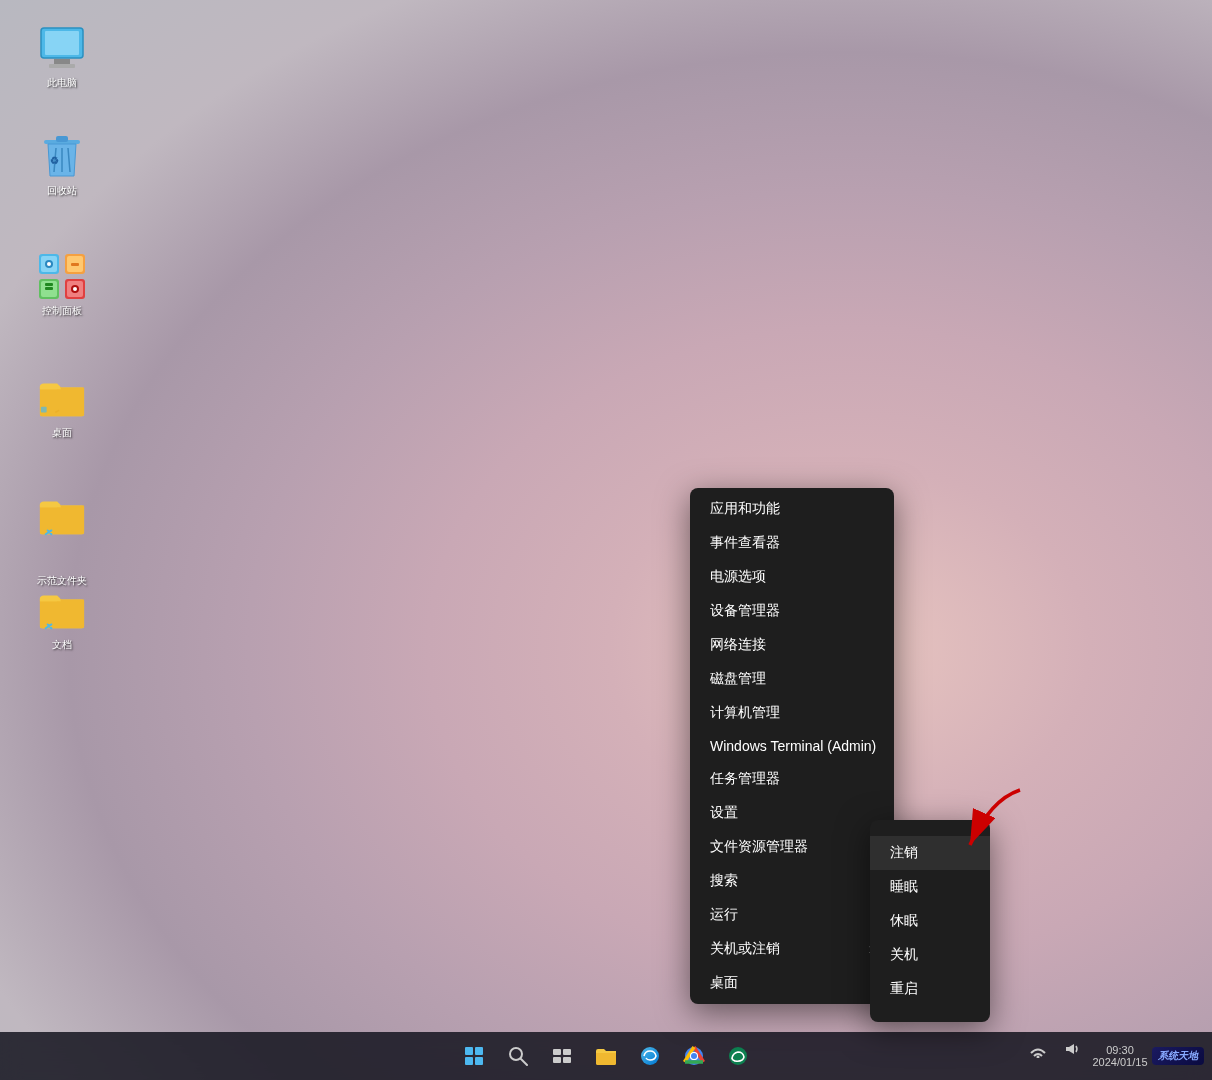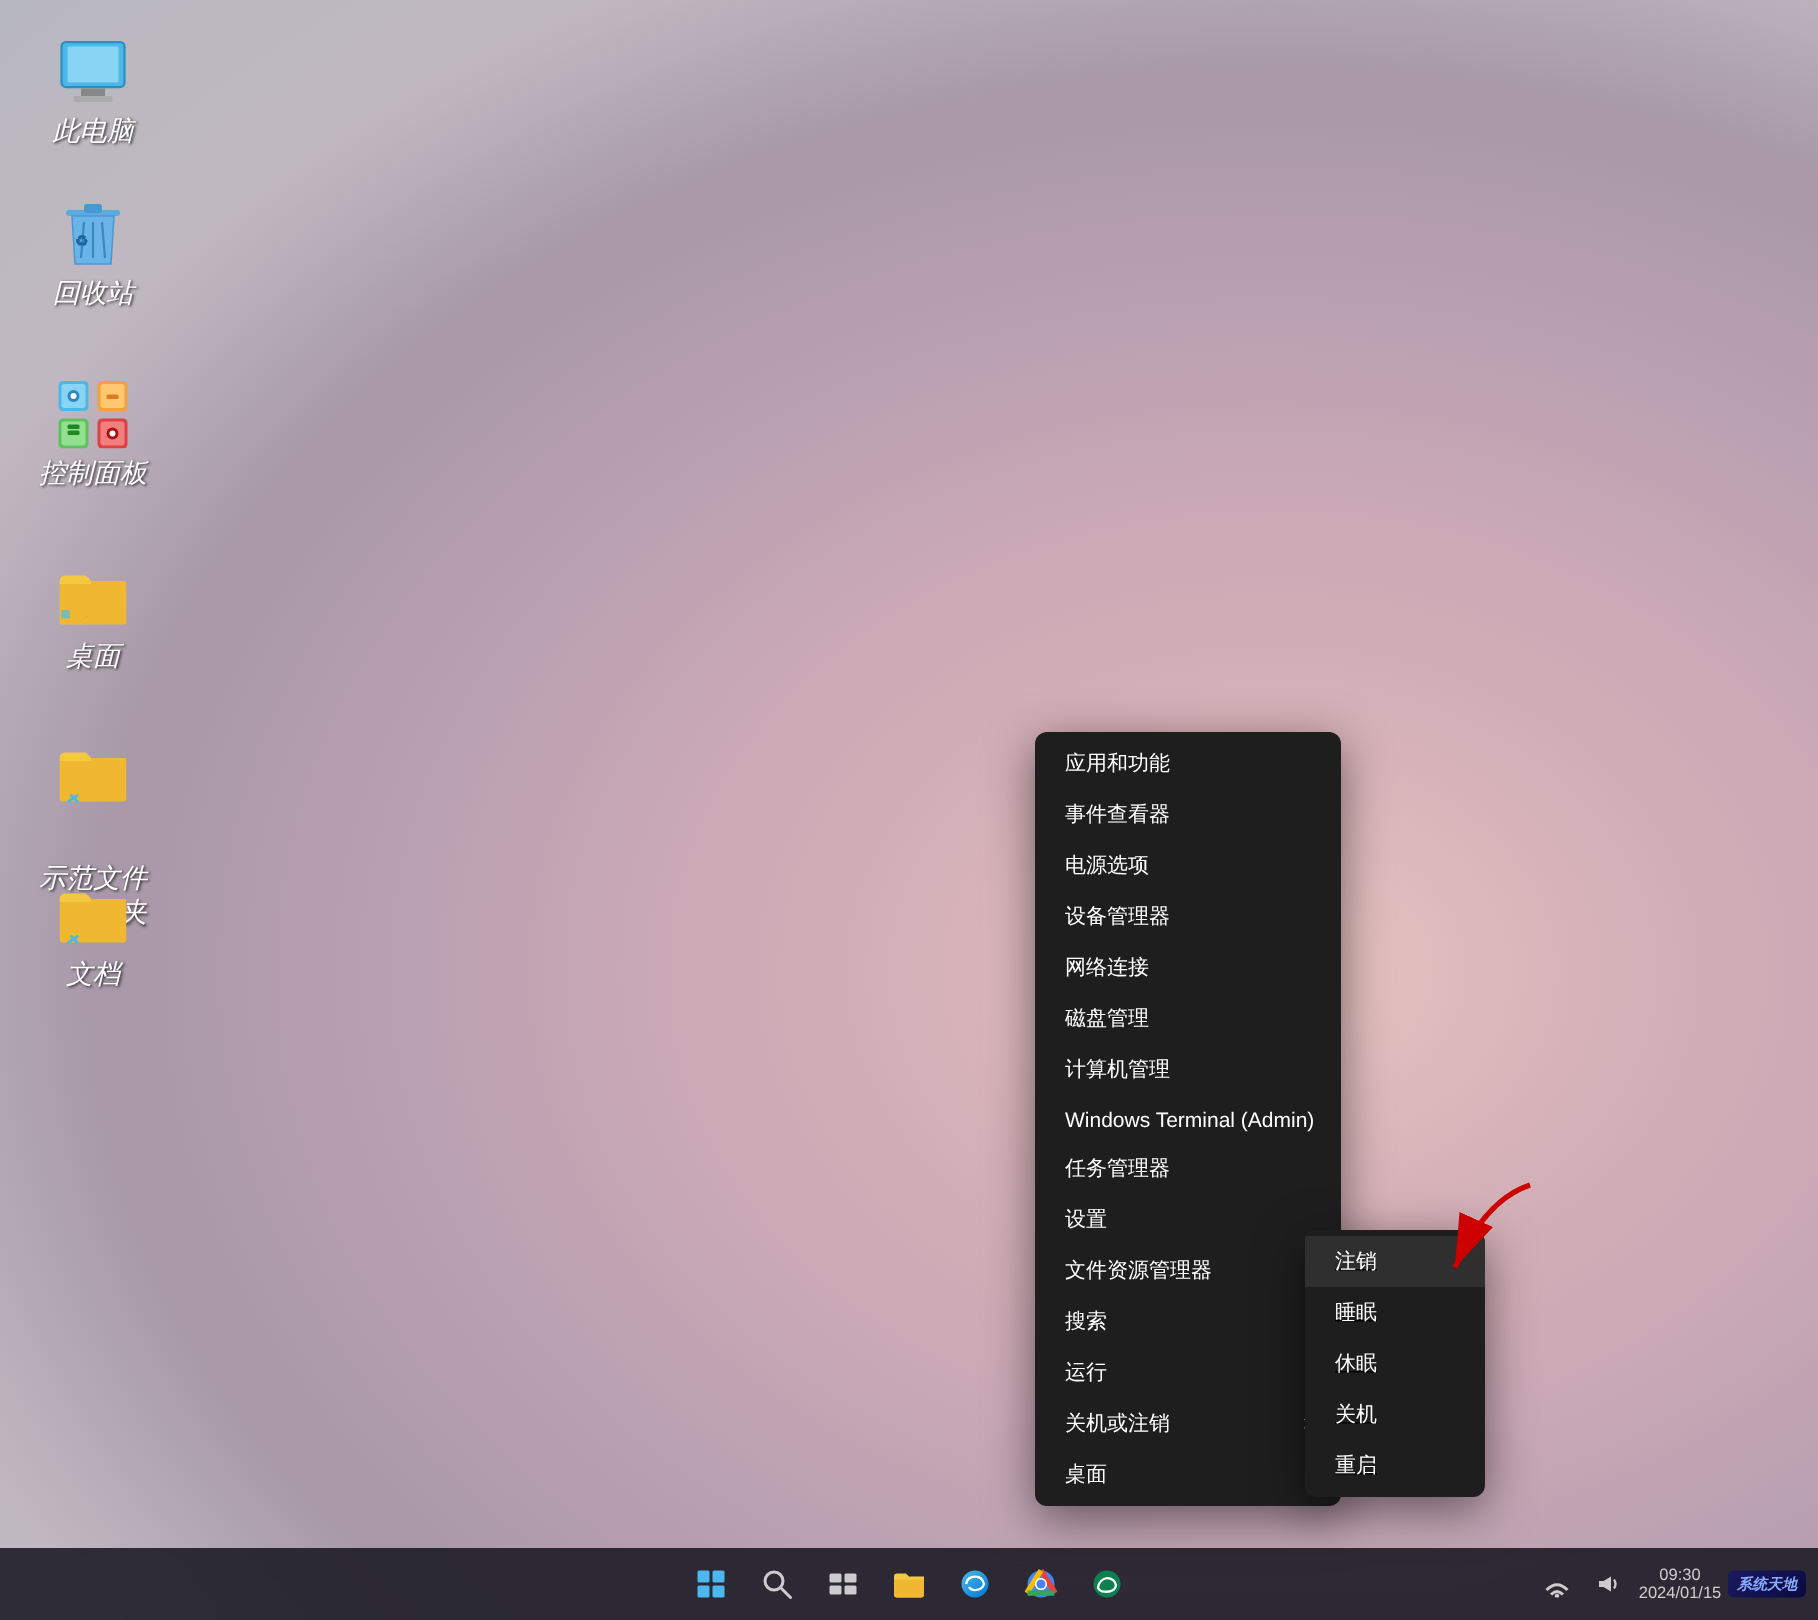--- a/index.html
+++ b/index.html
@@ -35,25 +35,24 @@
     .desktop-icon .icon-img {
       width: 48px;
       height: 48px;
       margin-bottom: 4px;
       display: flex;
       align-items: center;
       justify-content: center;
     }
     .desktop-icon .icon-label {
       color: white;
-      font-size: 18px;
-      text-align: right;
+      font-size: 10px;
+      text-align: center;
       text-shadow: 1px 1px 2px rgba(0,0,0,0.8);
       line-height: 1.3;
-      font-style: italic;
     }
 
     
     .taskbar {
       position: absolute;
       bottom: 0;
       left: 0;
       right: 0;
       height: 48px;
       background: rgba(20, 20, 30, 0.85);
@@ -108,24 +107,23 @@
     }
 
     
     .submenu {
       position: absolute;
       left: 870px;
       top: 820px;
       width: 120px;
       background: #1e1e1e;
       border-radius: 8px;
-      padding: 4px 0;
+      padding: 16px 0;
       box-shadow: 0 8px 32px rgba(0,0,0,0.5);
       z-index: 101;
-      text-decoration: underline;
     }
     .submenu-item {
       padding: 8px 20px;
       color: #ffffff;
       font-size: 14px;
       cursor: pointer;
     }
     .submenu-item.highlighted {
       background: rgba(255,255,255,0.08);
     }
@@ -160,21 +158,20 @@
       display: flex;
       align-items: center;
       padding-right: 8px;
       gap: 2px;
     }
     .tray-icon {
       width: 32px;
       height: 32px;
       border-radius: 4px;
       display: flex;
-      align-items: center;
       justify-content: center;
       cursor: pointer;
       font-size: 16px;
     }
   </style>
 </head>
 <body>
 
 <div class="desktop">
 

